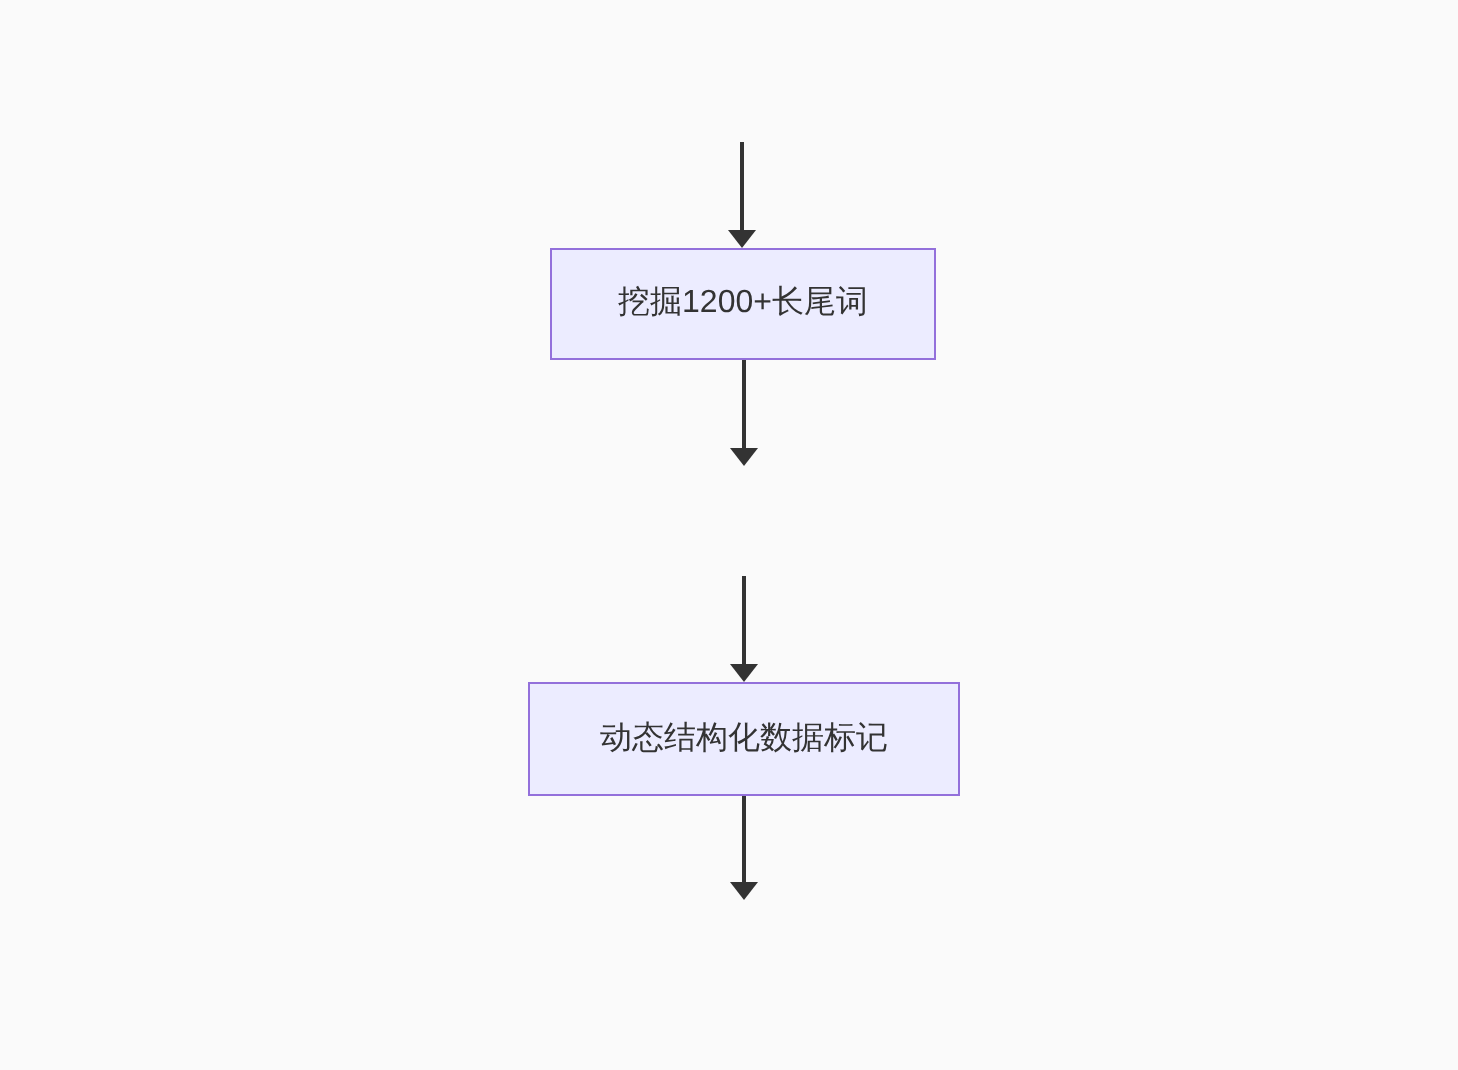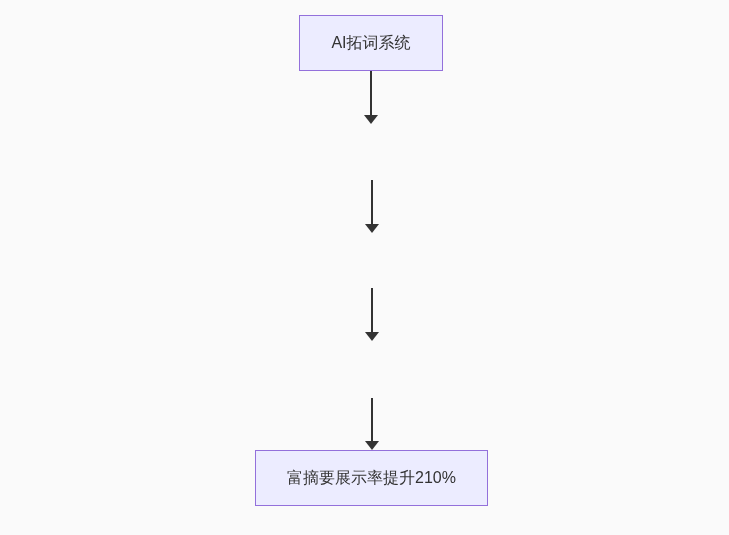--- a/index.html
+++ b/index.html
@@ -47,22 +47,22 @@
     height: 0;
     border-left: 7px solid transparent;
     border-right: 7px solid transparent;
     border-top: 9px solid;
   }
 </style>
 </head>
 <body>
 
 <div class="canvas" style="background: rgb(250, 250, 250);">
-    <div class="node" style="left: 299px; top: 15px; width: 144px; height: 56px; background: rgb(236, 236, 255); border-color: rgb(147, 112, 219); color: rgb(51, 51, 51);">AI拓词系统</div>
-    <div class="node" style="left: 255px; top: 450px; width: 233px; height: 56px; background: rgb(236, 236, 255); border-color: rgb(147, 112, 219); color: rgb(51, 51, 51);">富摘要展示率提升210%</div>
+    <div class="node" style="left: 275px; top: 124px; width: 193px; height: 56px; background: rgb(236, 236, 255); border-color: rgb(147, 112, 219); color: rgb(51, 51, 51);">挖掘1200+长尾词</div>
+    <div class="node" style="left: 264px; top: 341px; width: 216px; height: 57px; background: rgb(236, 236, 255); border-color: rgb(147, 112, 219); color: rgb(51, 51, 51);">动态结构化数据标记</div>
     <div class="edge" style="left: 364px; top: 71px; width: 14px; height: 53px;">
       <div class="edge-line" style="background: rgb(51, 51, 51);"></div>
       <div class="edge-head" style="border-top-color: rgb(51, 51, 51);"></div>
     </div>
     <div class="edge" style="left: 364.5px; top: 180px; width: 14px; height: 53px;">
       <div class="edge-line" style="background: rgb(51, 51, 51);"></div>
       <div class="edge-head" style="border-top-color: rgb(51, 51, 51);"></div>
     </div>
     <div class="edge" style="left: 365px; top: 288px; width: 14px; height: 53px;">
       <div class="edge-line" style="background: rgb(51, 51, 51);"></div>

